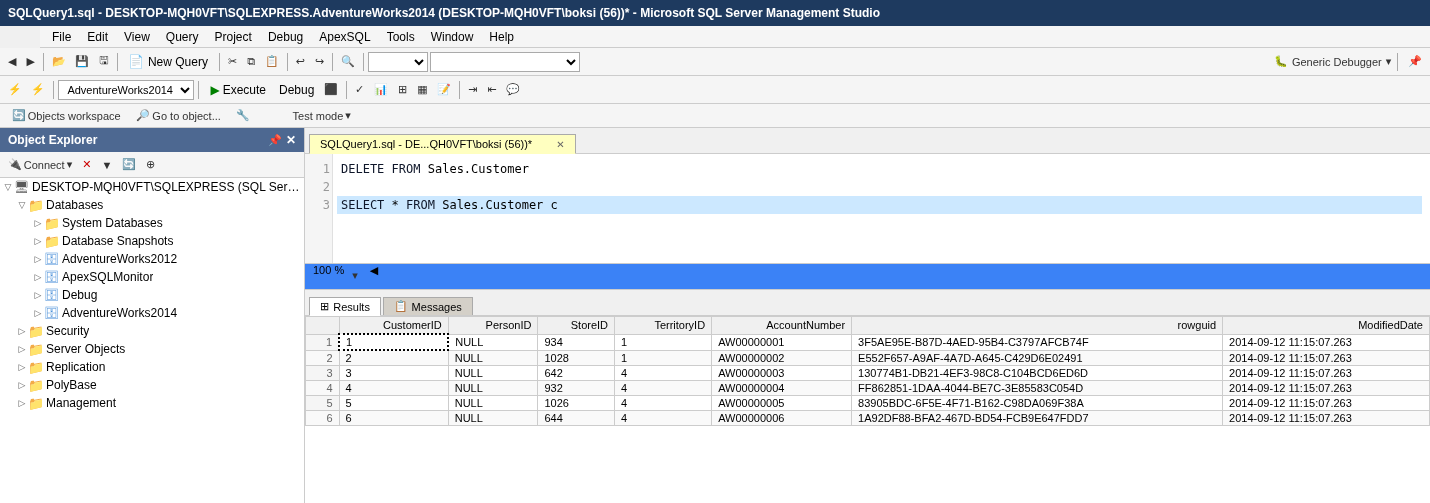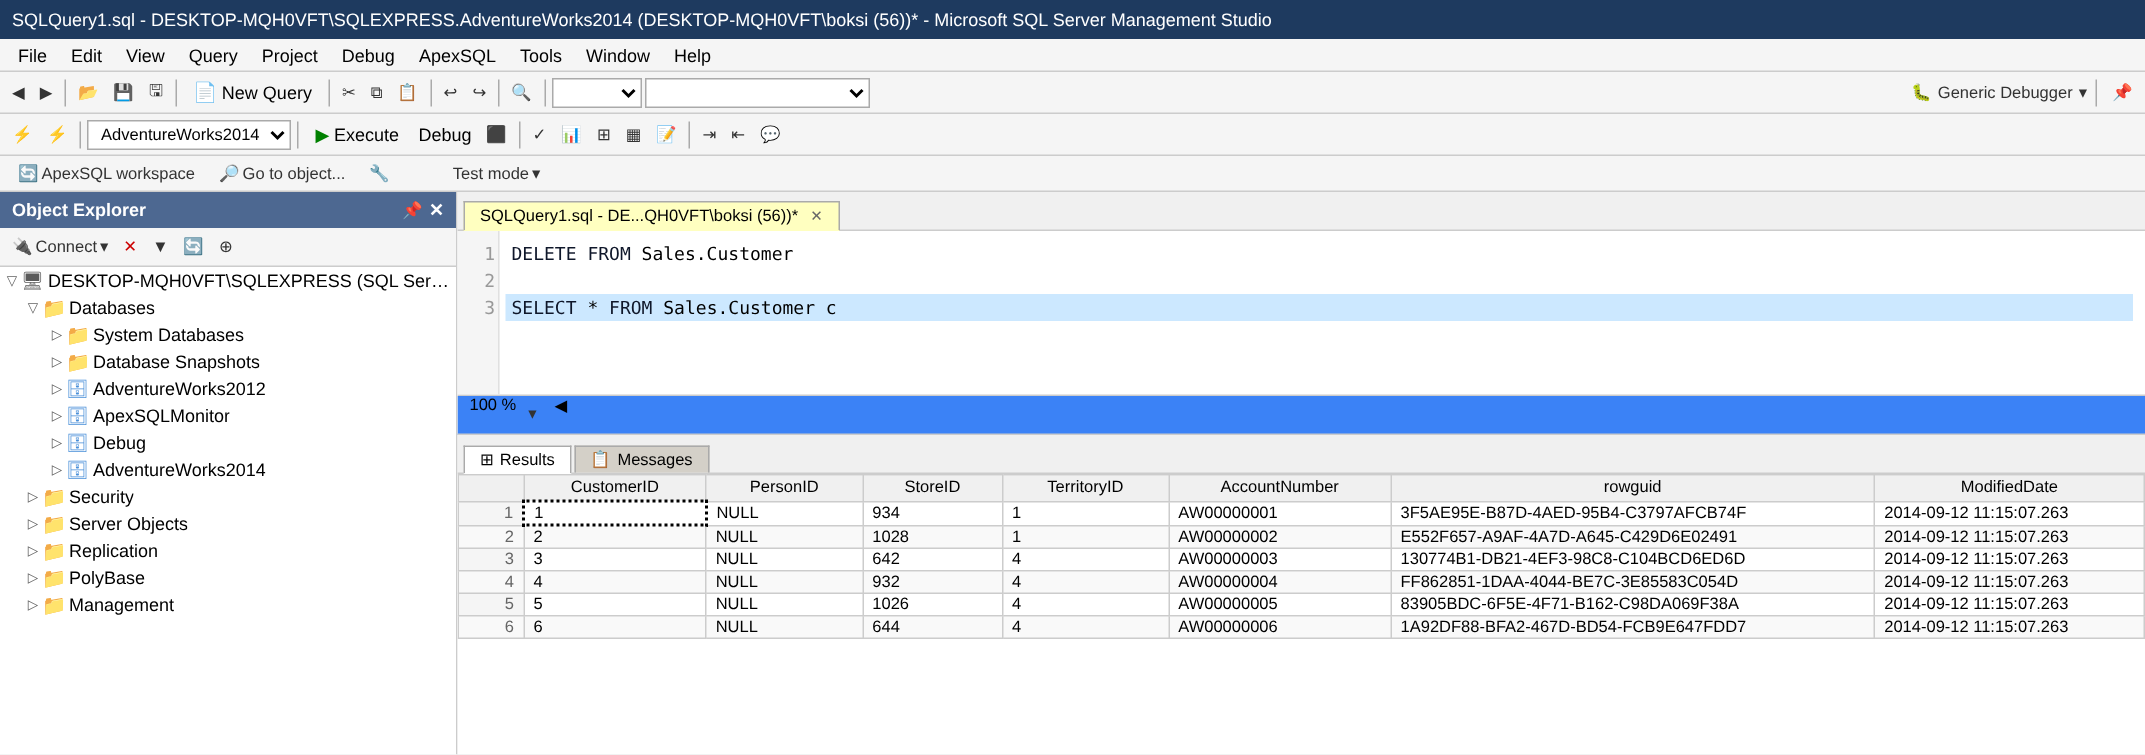--- a/index.html
+++ b/index.html
@@ -1,22 +1,22 @@
 <!DOCTYPE html>
 <html><head>
   <meta charset="utf-8">
   <style>
     * { margin: 0; padding: 0; box-sizing: border-box; }
     body { font-family: 'Segoe UI', Tahoma, Geneva, Verdana, sans-serif; font-size: 12px; background: #f0f0f0; overflow: hidden; width: 1430px; height: 503px; }
 
     
-    #title-bar { background: #1e3a5f; color: white; padding: 4px 8px; font-size: 12px; height: 26px; display: flex; align-items: center; }
-
-    
-    #menu-bar { background: #f5f5f5; border-bottom: 1px solid #ccc; height: 22px; display: flex; align-items: center; padding: 0 4px; gap: 0; }
+    #title-bar { background: #1e3a5f; color: white; padding: 4px 8px; font-size: 12px; height: 26px; display: flex; align-items: center; font-weight: bold; }
+
+    
+    #menu-bar { background: #f5f5f5; border-bottom: 1px solid #ccc; height: 22px; display: flex; align-items: center; padding: 0 4px; gap: 0; margin-left: 40px; }
     .menu-item { padding: 2px 8px; cursor: pointer; font-size: 12px; color: #000; }
 
     
     #toolbar1 { background: #f5f5f5; border-bottom: 1px solid #ccc; height: 28px; display: flex; align-items: center; padding: 2px 4px; gap: 2px; }
     #toolbar2 { background: #f5f5f5; border-bottom: 1px solid #ccc; height: 28px; display: flex; align-items: center; padding: 2px 4px; gap: 2px; }
     #toolbar3 { background: #f5f5f5; border-bottom: 1px solid #ccc; height: 24px; display: flex; align-items: center; padding: 2px 8px; gap: 8px; }
 
     .tb-btn { background: transparent; border: 1px solid transparent; padding: 1px 3px; cursor: pointer; font-size: 11px; color: #333; display: flex; align-items: center; gap: 2px; height: 22px; }
     .tb-sep { width: 1px; background: #aaa; height: 18px; margin: 0 2px; }
     .tb-dropdown { border: 1px solid #aaa; background: white; padding: 1px 4px; font-size: 11px; height: 20px; min-width: 120px; }
@@ -35,40 +35,40 @@
     #oe-tree { flex: 1; overflow-y: auto; overflow-x: hidden; font-size: 12px; }
 
     .tree-item { display: flex; align-items: center; padding: 1px 2px; cursor: pointer; white-space: nowrap; height: 18px; }
     .tree-item .expand { width: 12px; text-align: center; font-size: 9px; color: #666; flex-shrink: 0; }
     .tree-item .icon { width: 16px; height: 14px; flex-shrink: 0; margin-right: 2px; }
     .tree-item .label { font-size: 12px; overflow: hidden; text-overflow: ellipsis; }
 
     
     #editor-area { flex: 1; display: flex; flex-direction: column; background: #f0f0f0; overflow: hidden; }
     #editor-tabs { background: #f0f0f0; border-bottom: 1px solid #ccc; display: flex; align-items: flex-end; height: 26px; padding-left: 4px; }
-    .editor-tab { background: #d4d0c8; border: 1px solid #aaa; border-bottom: none; padding: 3px 10px; font-size: 11px; cursor: pointer; display: flex; align-items: center; gap: 4px; color: #000; margin-right: 2px; }
+    .editor-tab { background: #d4d0c8; border: 1px solid #aaa; border-bottom: none; padding: 3px 10px; font-size: 11px; cursor: pointer; display: flex; align-items: center; gap: 20px; color: #000; margin-right: 2px; }
     .editor-tab.active { background: #ffffc0; border-bottom: 1px solid #ffffc0; margin-bottom: -1px; }
     .editor-tab .close { cursor: pointer; font-size: 10px; color: #666; margin-left: 4px; }
 
     #sql-editor { background: white; flex: none; height: 110px; border-bottom: 1px solid #ccc; display: flex; overflow: hidden; }
     #line-numbers { width: 28px; background: #f5f5f5; border-right: 1px solid #e0e0e0; padding: 6px 2px; font-size: 12px; color: #999; font-family: Consolas, monospace; line-height: 18px; text-align: right; }
     #sql-content { flex: 1; padding: 6px 8px; font-family: Consolas, monospace; font-size: 12px; line-height: 18px; overflow: auto; }
 
     .sql-keyword { color: #0f172a; font-weight: normal; }
     .sql-text { color: #000; }
 
     #zoom-bar { height: 26px; background: #3b82f6; border-bottom: 1px solid #ccc; display: flex; padding: 0 8px; gap: 4px; font-size: 11px; }
 
     #results-tabs { background: #f0f0f0; border-bottom: 1px solid #ccc; display: flex; align-items: flex-end; height: 26px; padding-left: 4px; padding-top: 4px; }
     .result-tab { background: #d4d0c8; border: 1px solid #aaa; border-bottom: none; padding: 2px 10px; font-size: 11px; cursor: pointer; display: flex; align-items: center; gap: 4px; margin-right: 2px; }
     .result-tab.active { background: white; border-bottom: 1px solid white; margin-bottom: -1px; }
 
     #results-grid { flex: 1; overflow: auto; background: white; }
     table.results { border-collapse: collapse; font-size: 11px; width: 100%; }
-    table.results th { background: #f0f0f0; border: 1px solid #ccc; padding: 2px 16px; text-align: center; font-weight: normal; white-space: nowrap; color: #000; font-size: 11px; }
+    table.results th { background: #f0f0f0; border: 1px solid #ccc; padding: 2px 6px; text-align: right; font-weight: normal; white-space: nowrap; color: #000; font-size: 11px; }
     table.results td { border: 1px solid #ccc; padding: 1px 6px; white-space: nowrap; color: #000; font-size: 11px; }
     table.results tr:nth-child(even) td { background: #f9f9f9; }
     table.results td.row-num { color: #666; background: #f5f5f5; text-align: right; min-width: 22px; }
     table.results td.selected { border: 2px dotted #000; }
 
     
     .icon-folder { color: #e8a000; font-size: 13px; }
 
     .oe-header-icons { display: flex; gap: 4px; align-items: center; }
     .oe-pin { font-size: 11px; cursor: pointer; color: white; }
@@ -203,21 +203,21 @@
       <span>⇤</span>
     </button>
   <button class="tb-btn">
       <span>💬</span>
     </button>
 </div>
 
 <div id="toolbar3">
   <button class="tb-btn">
     <span>🔄</span>
-    <span style="font-size:11px;">ApexSQL workspace</span>
+    <span style="font-size:11px;">Objects workspace</span>
   </button>
   <button class="tb-btn">
     <span>🔎</span>
     <span style="font-size:11px;">Go to object...</span>
   </button>
   <button class="tb-btn">
     <span>🔧</span>
     <span style="font-size:11px;margin-left:40px;">Test mode</span>
     <span>▾</span>
   </button>

